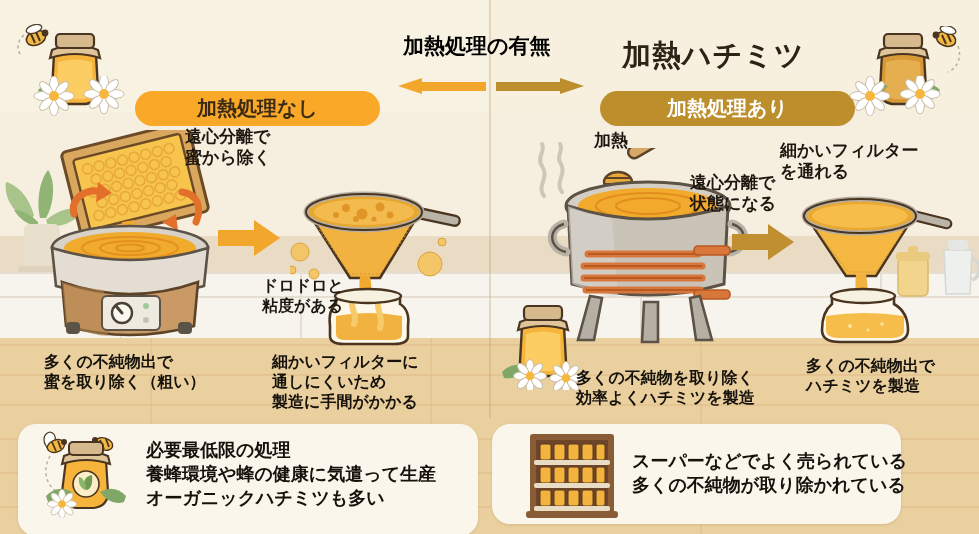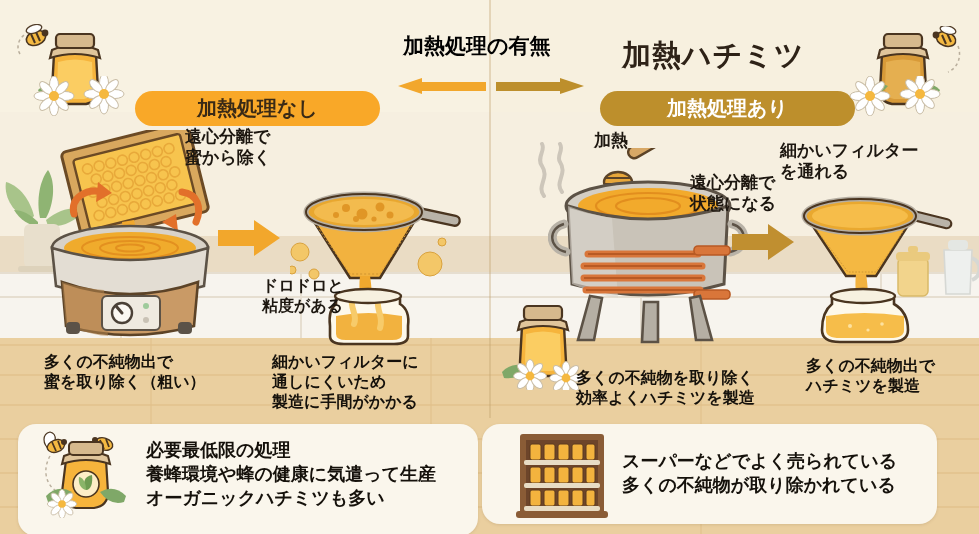--- a/index.html
+++ b/index.html
@@ -116,21 +116,21 @@
   #cap-r2{left:806px;top:356px;font-size:16px;}
 
   
   .panel{
     position:absolute;
     background:#faf6ec;
     border-radius:18px;
     box-shadow:0 1px 3px rgba(120,95,55,.18);
   }
   #panel-left{left:18px;top:424px;width:460px;height:112px;}
-  #panel-right{left:482px;top:424px;width:455px;height:100px;}
+  #panel-right{left:492px;top:424px;width:409px;height:100px;}
   .panel-text{
     position:absolute;font-weight:bold;color:#15110b;
     line-height:1.33;white-space:pre;font-size:18px;
   }
   #panel-left-text{left:128px;top:14px;}
   #panel-right-text{left:140px;top:25px;}
 
   
   .art{position:absolute;}
 

